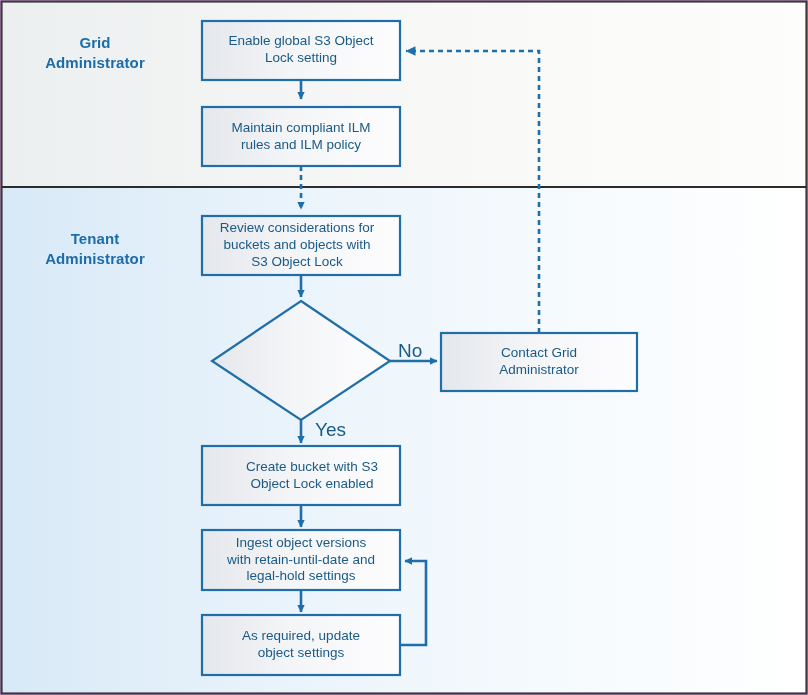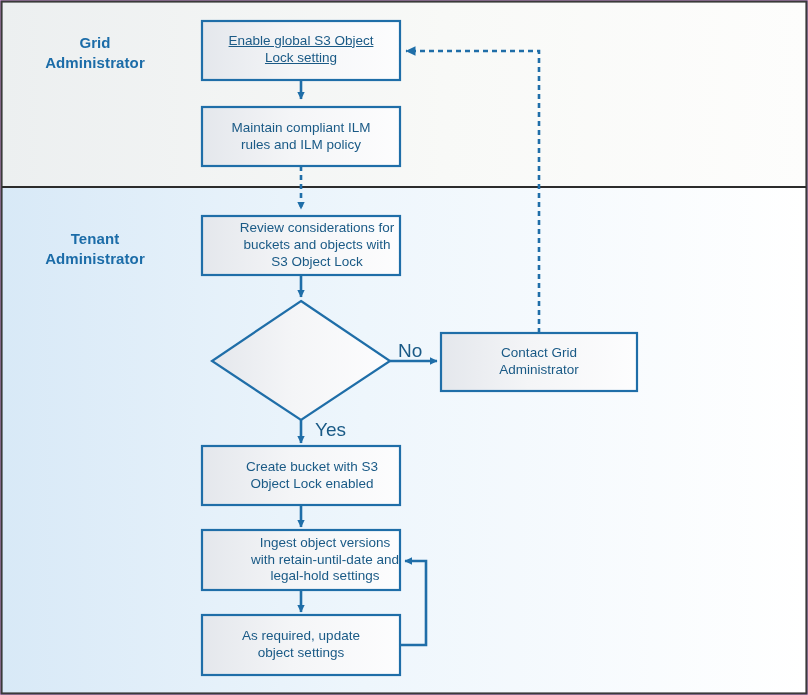--- a/index.html
+++ b/index.html
@@ -121,38 +121,38 @@
     <rect x="202" y="530" width="198" height="60" fill="url(#nodeGrad)" stroke="#1f6ea8" stroke-width="2.2"></rect>
     <rect x="202" y="615" width="198" height="60" fill="url(#nodeGrad)" stroke="#1f6ea8" stroke-width="2.2"></rect>
   </svg>
 
   <div class="lane-label" style="left:10px; top:33px; width:170px;">Grid
 Administrator</div>
 
   <div class="lane-label" style="left:10px; top:229px; width:170px;">Tenant
 Administrator</div>
 
-  <div class="node-text" style="left:204px; top:23px; width:194px; height:53px;text-decoration:underline;">Enable global S3 Object
+  <div class="node-text" style="left:204px; top:23px; width:194px; height:53px;">Enable global S3 Object
 Lock setting</div>
 
   <div class="node-text" style="left:204px; top:109px; width:194px; height:55px;">Maintain compliant ILM
 rules and ILM policy</div>
 
-  <div class="node-text" style="left:220px; top:218px; width:194px; height:55px;text-align:center;">Review considerations for
+  <div class="node-text" style="left:200px; top:218px; width:194px; height:55px;text-align:center;">Review considerations for
 buckets and objects with
 S3 Object Lock</div>
 
 
   <div class="node-text" style="left:443px; top:335px; width:192px; height:54px;">Contact Grid
 Administrator</div>
 
   <div class="node-text" style="left:204px; top:448px; width:216px; height:55px;">Create bucket with S3
 Object Lock enabled</div>
 
-  <div class="node-text" style="left:204px; top:532px; width:194px; height:56px;padding-left:24px;">Ingest object versions
+  <div class="node-text" style="left:204px; top:532px; width:194px; height:56px;">Ingest object versions
 with retain-until-date and
 legal-hold settings</div>
 
   <div class="node-text" style="left:204px; top:617px; width:194px; height:56px;">As required, update
 object settings</div>
 
   <div class="edge-label" style="left:398px; top:341px;">No</div>
 
   <div class="edge-label" style="left:315px; top:420px;">Yes</div>
 

